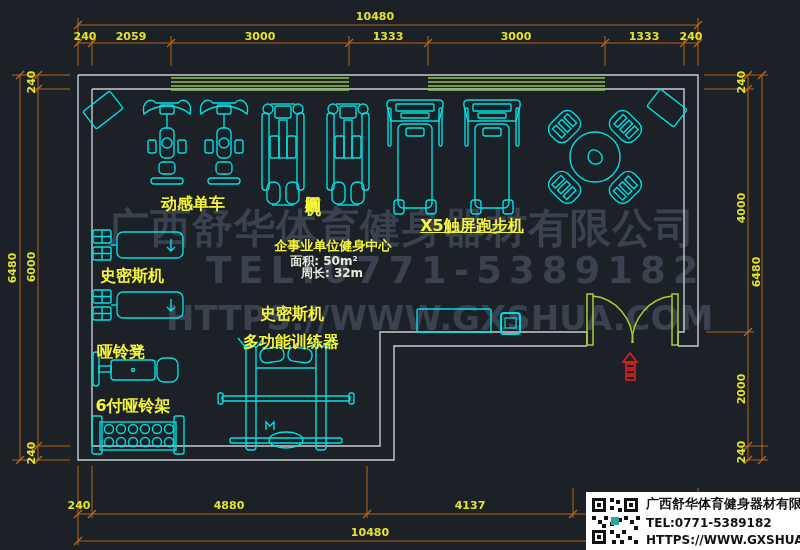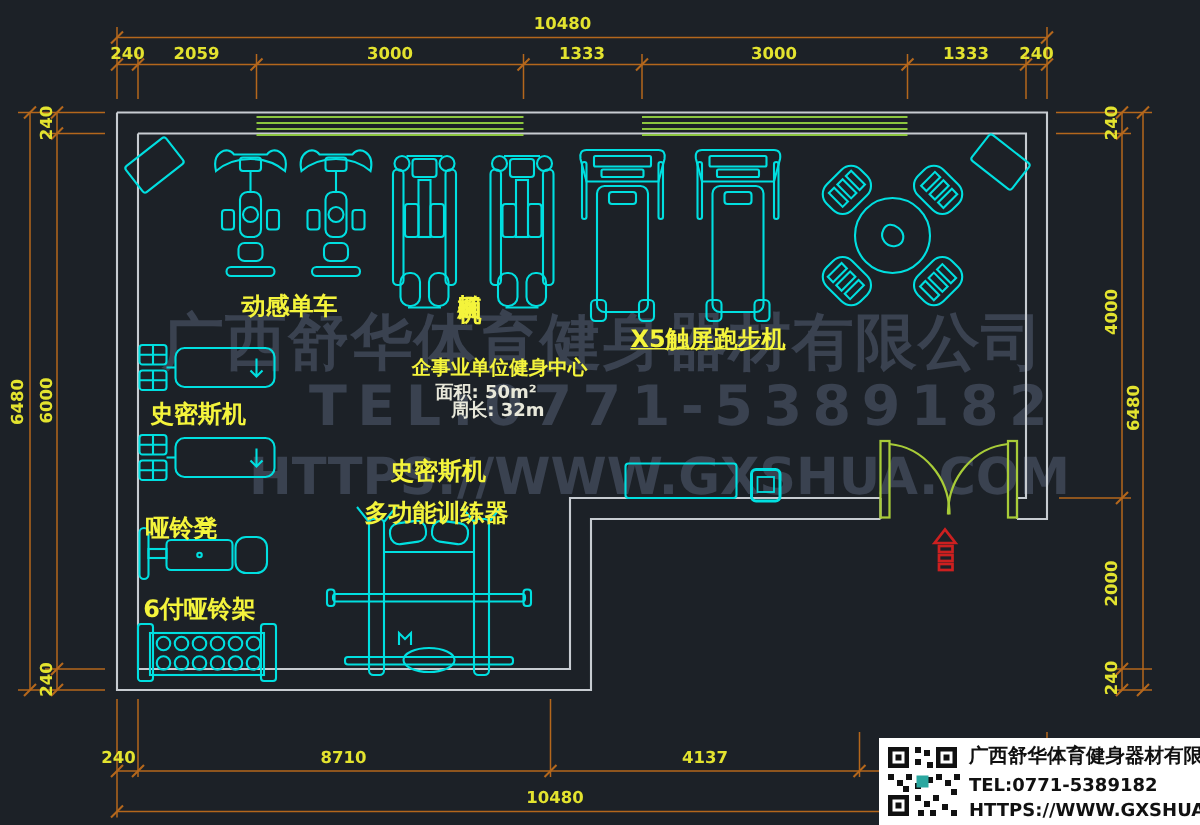--- a/index.html
+++ b/index.html
@@ -311,21 +311,21 @@
     <div class="dimtxt vert" style="left:31px;top:267px;">6000</div>
     <div class="dimtxt vert" style="left:31px;top:453px;">240</div>
 
     <div class="dimtxt vert" style="left:741px;top:82px;">240</div>
     <div class="dimtxt vert" style="left:741px;top:208px;">4000</div>
     <div class="dimtxt vert" style="left:756px;top:272px;">6480</div>
     <div class="dimtxt vert" style="left:741px;top:389px;">2000</div>
     <div class="dimtxt vert" style="left:741px;top:452px;">240</div>
 
     <div class="dimtxt" style="left:79px;top:505px;">240</div>
-    <div class="dimtxt" style="left:229px;top:505px;">8710</div>
+    <div class="dimtxt" style="left:229px;top:505px;">4880</div>
     <div class="dimtxt" style="left:470px;top:505px;">4137</div>
     <div class="dimtxt" style="left:370px;top:532px;">10480</div>
 
     <div class="eqlabel" style="left:193px;top:204px;">动感单车</div>
     <div class="eqlabel vert" style="left:313px;top:186px;">椭圆机</div>
     <div class="eqlabel" style="left:472px;top:226px;text-decoration:underline;">X5触屏跑步机</div>
     <div class="eqlabel" style="left:132px;top:276px;">史密斯机</div>
     <div class="eqlabel" style="left:121px;top:336px;margin-top:16px;">哑铃凳</div>
     <div class="eqlabel" style="left:133px;top:406px;">6付哑铃架</div>
     <div class="eqlabel" style="left:292px;top:314px;">史密斯机</div>

